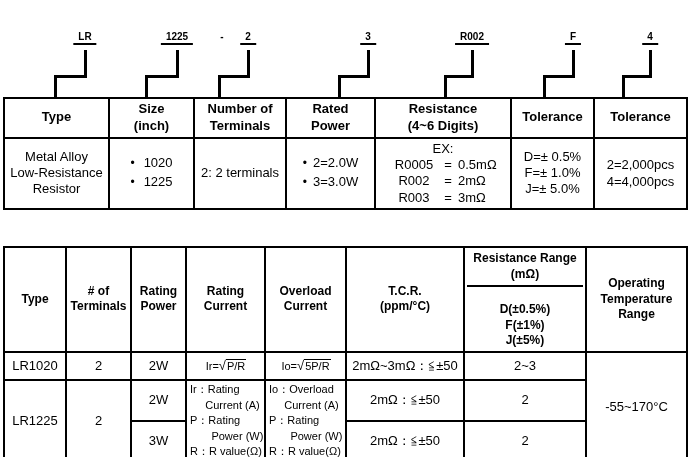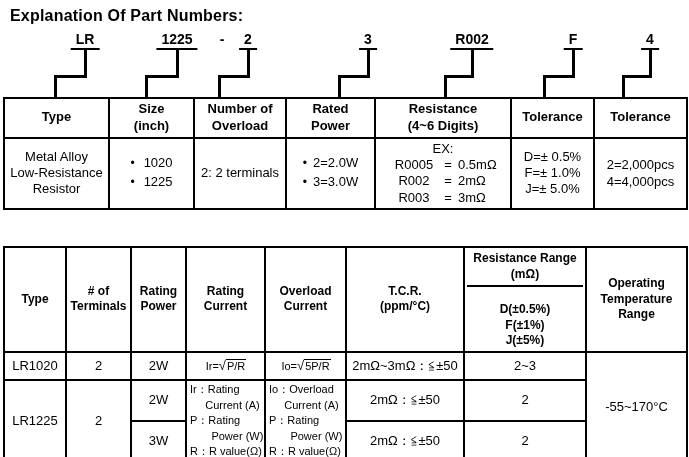--- a/index.html
+++ b/index.html
@@ -8,21 +8,21 @@
     position:relative; width:689px; height:457px; background:#ffffff;
     font-family:"Liberation Sans", sans-serif; color:#000;
     overflow:hidden;
   }
   .h1 { position:absolute; font-weight:bold; font-size:16px; letter-spacing:0.2px; }
   #hdg1 { left:10px; top:7px; }
   #hdg2 { left:8px; top:224px; }
 
   
   .seg {
-    position:absolute; top:31px; font-weight:bold; font-size:14px;
+    position:absolute; top:31px; font-weight:bold; font-size:10px;
     transform:translateX(-50%); padding:0 5px 1px 5px; white-space:nowrap;
   }
   .seg.u { border-bottom:2px solid #000; }
   #seg0 { left:85px; }  #seg1 { left:177px; } #seg2 { left:222px; }
   #seg3 { left:248px; } #seg4 { left:368px; } #seg5 { left:472px; }
   #seg6 { left:573px; } #seg7 { left:650px; }
 
   
   .vu { position:absolute; top:50px; height:25px; width:0; border-left:3px solid #000; }
   .st { position:absolute; top:75px; height:22px; border-left:3px solid #000; border-top:3px solid #000; }
@@ -66,21 +66,20 @@
   .fcell { text-align:right; font-size:11px !important; padding-left:3px !important; white-space:nowrap; }
   .sqrt { font-size:13px; }
   .radicand { border-top:1px solid #000; padding:0 1px; }
   .legend { text-align:left !important; font-size:11px !important; padding-left:3px !important; line-height:1.42 !important; }
 </style>
 </head>
 <body>
 
 <div class="page">
 
-  <div id="hdg1" class="h1">Explanation Of Part Numbers:</div>
 
   <div id="seg0" class="seg u">LR</div>
   <div id="seg1" class="seg u">1225</div>
   <div id="seg2" class="seg">-</div>
   <div id="seg3" class="seg u">2</div>
   <div id="seg4" class="seg u">3</div>
   <div id="seg5" class="seg u">R002</div>
   <div id="seg6" class="seg u">F</div>
   <div id="seg7" class="seg u">4</div>
 
@@ -108,21 +107,21 @@
         <col style="width:136px">
         <col style="width:83px">
         <col style="width:93px">
     </colgroup>
     <tbody>
         <tr class="hd">
       <td class="pre">Type</td>
       <td class="pre">Size
 (inch)</td>
       <td class="pre">Number of
-Overload</td>
+Terminals</td>
       <td class="pre">Rated
 Power</td>
       <td class="pre">Resistance
 (4~6 Digits)</td>
       <td class="pre">Tolerance</td>
       <td class="pre">Tolerance</td>
     </tr>
     <tr class="bd">
       <td class="pre">Metal Alloy
 Low-Resistance

